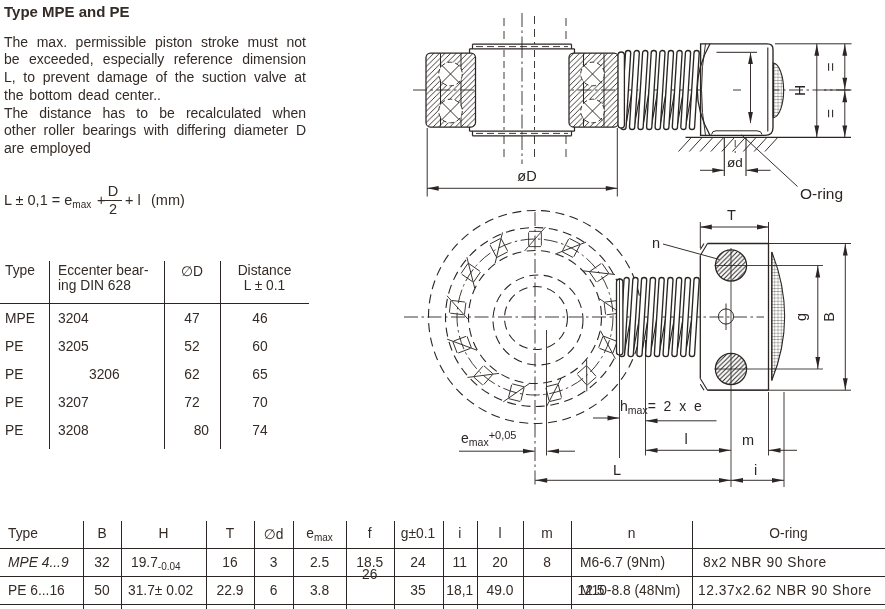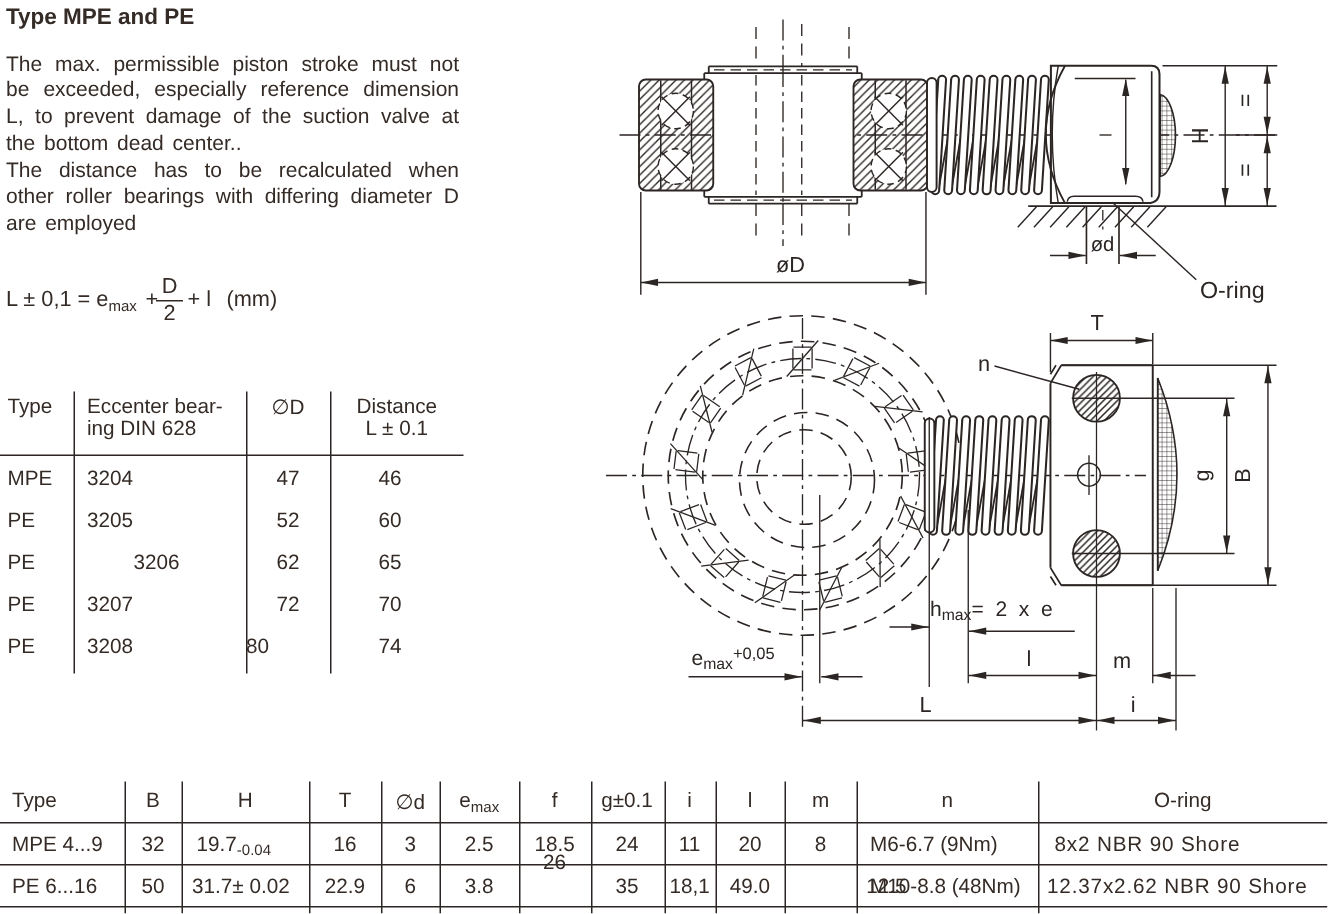--- a/index.html
+++ b/index.html
@@ -55,21 +55,21 @@
   <div class="abs" style="left:5px; top:108.9px;">PE</div>
     <div class="abs" style="left:41px; top:108.9px;margin-left:48px;">3206</div>
     <div class="abs" style="left:164px; top:108.9px; width:56px; text-align:center;">62</div>
     <div class="abs" style="left:220px; top:108.9px; width:80px; text-align:center;">65</div>
   <div class="abs" style="left:5px; top:137.1px;">PE</div>
     <div class="abs" style="left:58px; top:137.1px;">3207</div>
     <div class="abs" style="left:164px; top:137.1px; width:56px; text-align:center;">72</div>
     <div class="abs" style="left:220px; top:137.1px; width:80px; text-align:center;">70</div>
   <div class="abs" style="left:5px; top:165.3px;">PE</div>
     <div class="abs" style="left:58px; top:165.3px;">3208</div>
-    <div class="abs" style="left:164px; top:165.3px; width:56px; text-align:left;">80</div>
+    <div class="abs" style="left:153px; top:165.3px; width:56px; text-align:right;">80</div>
     <div class="abs" style="left:220px; top:165.3px; width:80px; text-align:center;">74</div>
 </div>
 
 <svg class="abs" style="left:400px; top:0;" width="485" height="500" viewBox="400 0 485 500">
 <defs>
 <pattern id="h45" patternUnits="userSpaceOnUse" width="5.6" height="5.6">
  <path d="M -1.4 7 L 7 -1.4 M -2.8 2.8 L 2.8 -2.8 M 2.8 8.4 L 8.4 2.8" stroke="#2b2523" stroke-width="0.9" fill="none"></path>
 </pattern>
 <pattern id="h45b" patternUnits="userSpaceOnUse" width="4.6" height="4.6">
  <path d="M -1.2 5.8 L 5.8 -1.2 M -2.3 2.3 L 2.3 -2.3 M 2.3 6.9 L 6.9 2.3" stroke="#2b2523" stroke-width="1.0" fill="none"></path>
@@ -410,21 +410,21 @@
   <div class="abs" style="left:254px; top:9px; width:39px; text-align:center;">∅d</div>
   <div class="abs" style="left:293px; top:9px; width:53px; text-align:center;">e<sub>max</sub></div>
   <div class="abs" style="left:346px; top:9px; width:47.5px; text-align:center;">f</div>
   <div class="abs" style="left:393.5px; top:9px; width:49.0px; text-align:center;">g±0.1</div>
   <div class="abs" style="left:442.5px; top:9px; width:34.5px; text-align:center;">i</div>
   <div class="abs" style="left:477px; top:9px; width:46px; text-align:center;">l</div>
   <div class="abs" style="left:523px; top:9px; width:48px; text-align:center;">m</div>
   <div class="abs" style="left:571px; top:9px; width:121px; text-align:center;">n</div>
   <div class="abs" style="left:692px; top:9px; width:193px; text-align:center;">O-ring</div>
 
-  <div class="abs" style="left:8px; top:37.5px;">MPE 4...9</div>
+  <div class="abs" style="left:8px; top:37.5px;font-style:italic;">MPE 4...9</div>
   <div class="abs" style="left:83px; top:37.5px; width:38px; text-align:center;">32</div>
   <div class="abs" style="left:131px; top:37.5px;">19.7<sub>-0.04</sub></div>
   <div class="abs" style="left:206px; top:37.5px; width:48px; text-align:center;">16</div>
   <div class="abs" style="left:254px; top:37.5px; width:39px; text-align:center;">3</div>
   <div class="abs" style="left:293px; top:37.5px; width:53px; text-align:center;">2.5</div>
   <div class="abs" style="left:346px; top:37.5px; width:47.5px; text-align:center;">18.5</div>
   <div class="abs" style="left:393.5px; top:37.5px; width:49.0px; text-align:center;">24</div>
   <div class="abs" style="left:442.5px; top:37.5px; width:34.5px; text-align:center;">11</div>
   <div class="abs" style="left:477px; top:37.5px; width:46px; text-align:center;">20</div>
   <div class="abs" style="left:523px; top:37.5px; width:48px; text-align:center;">8</div>

